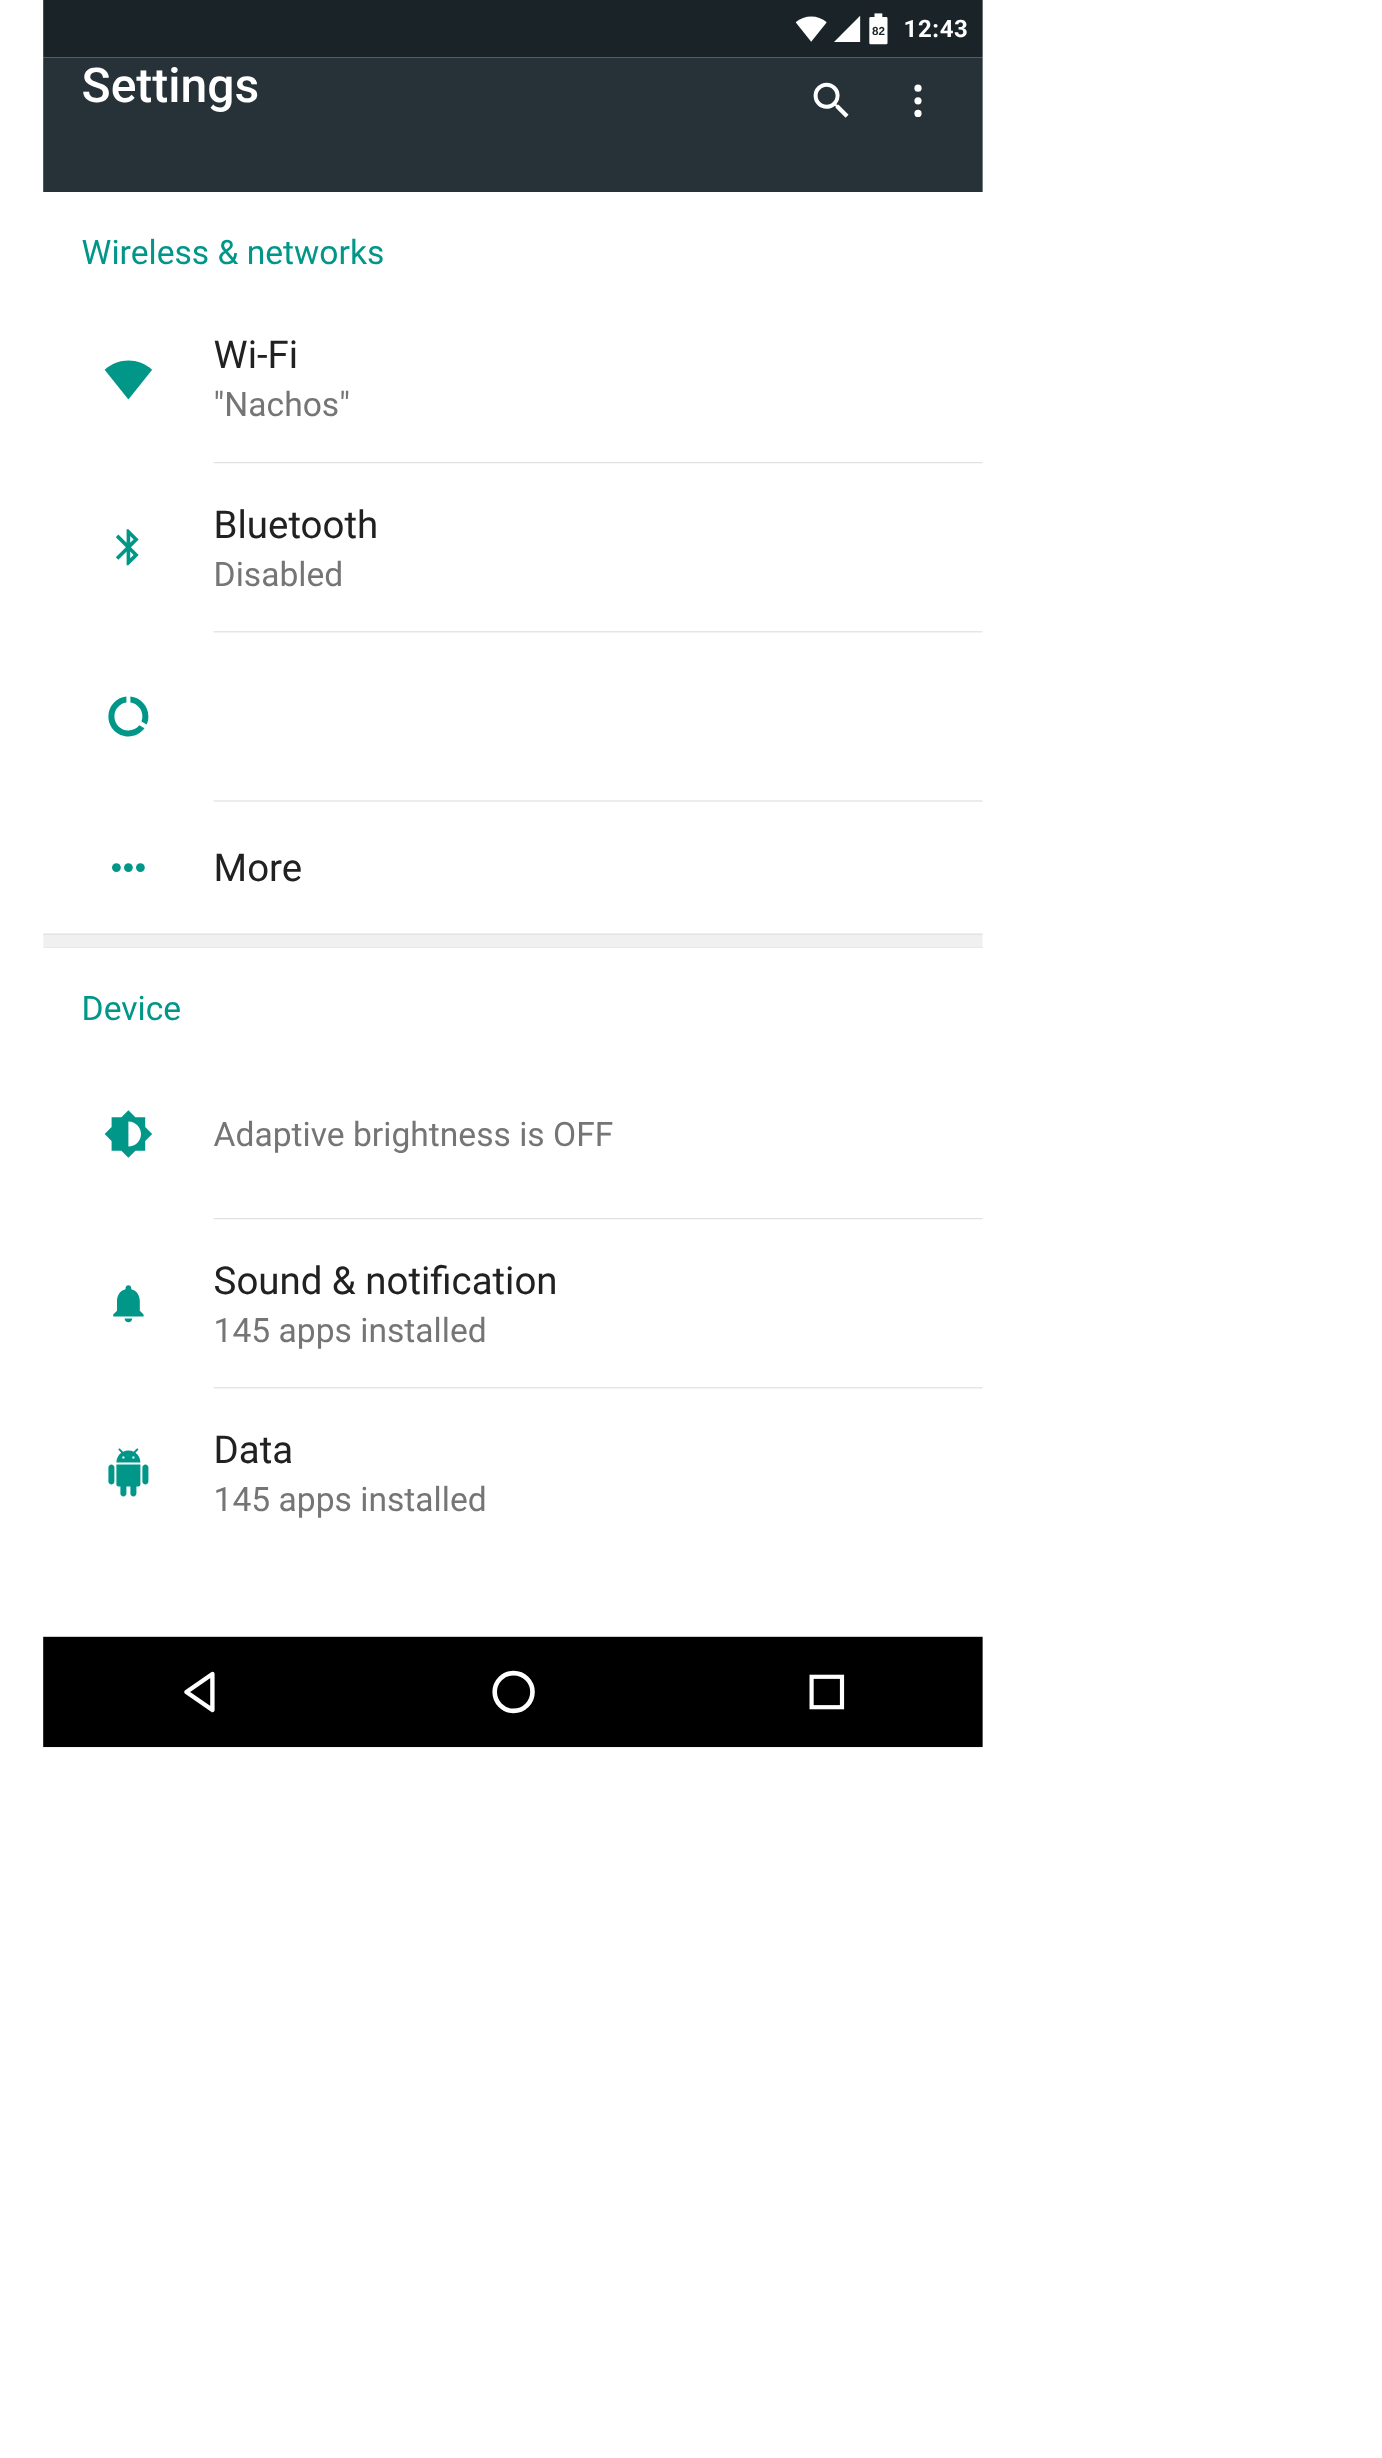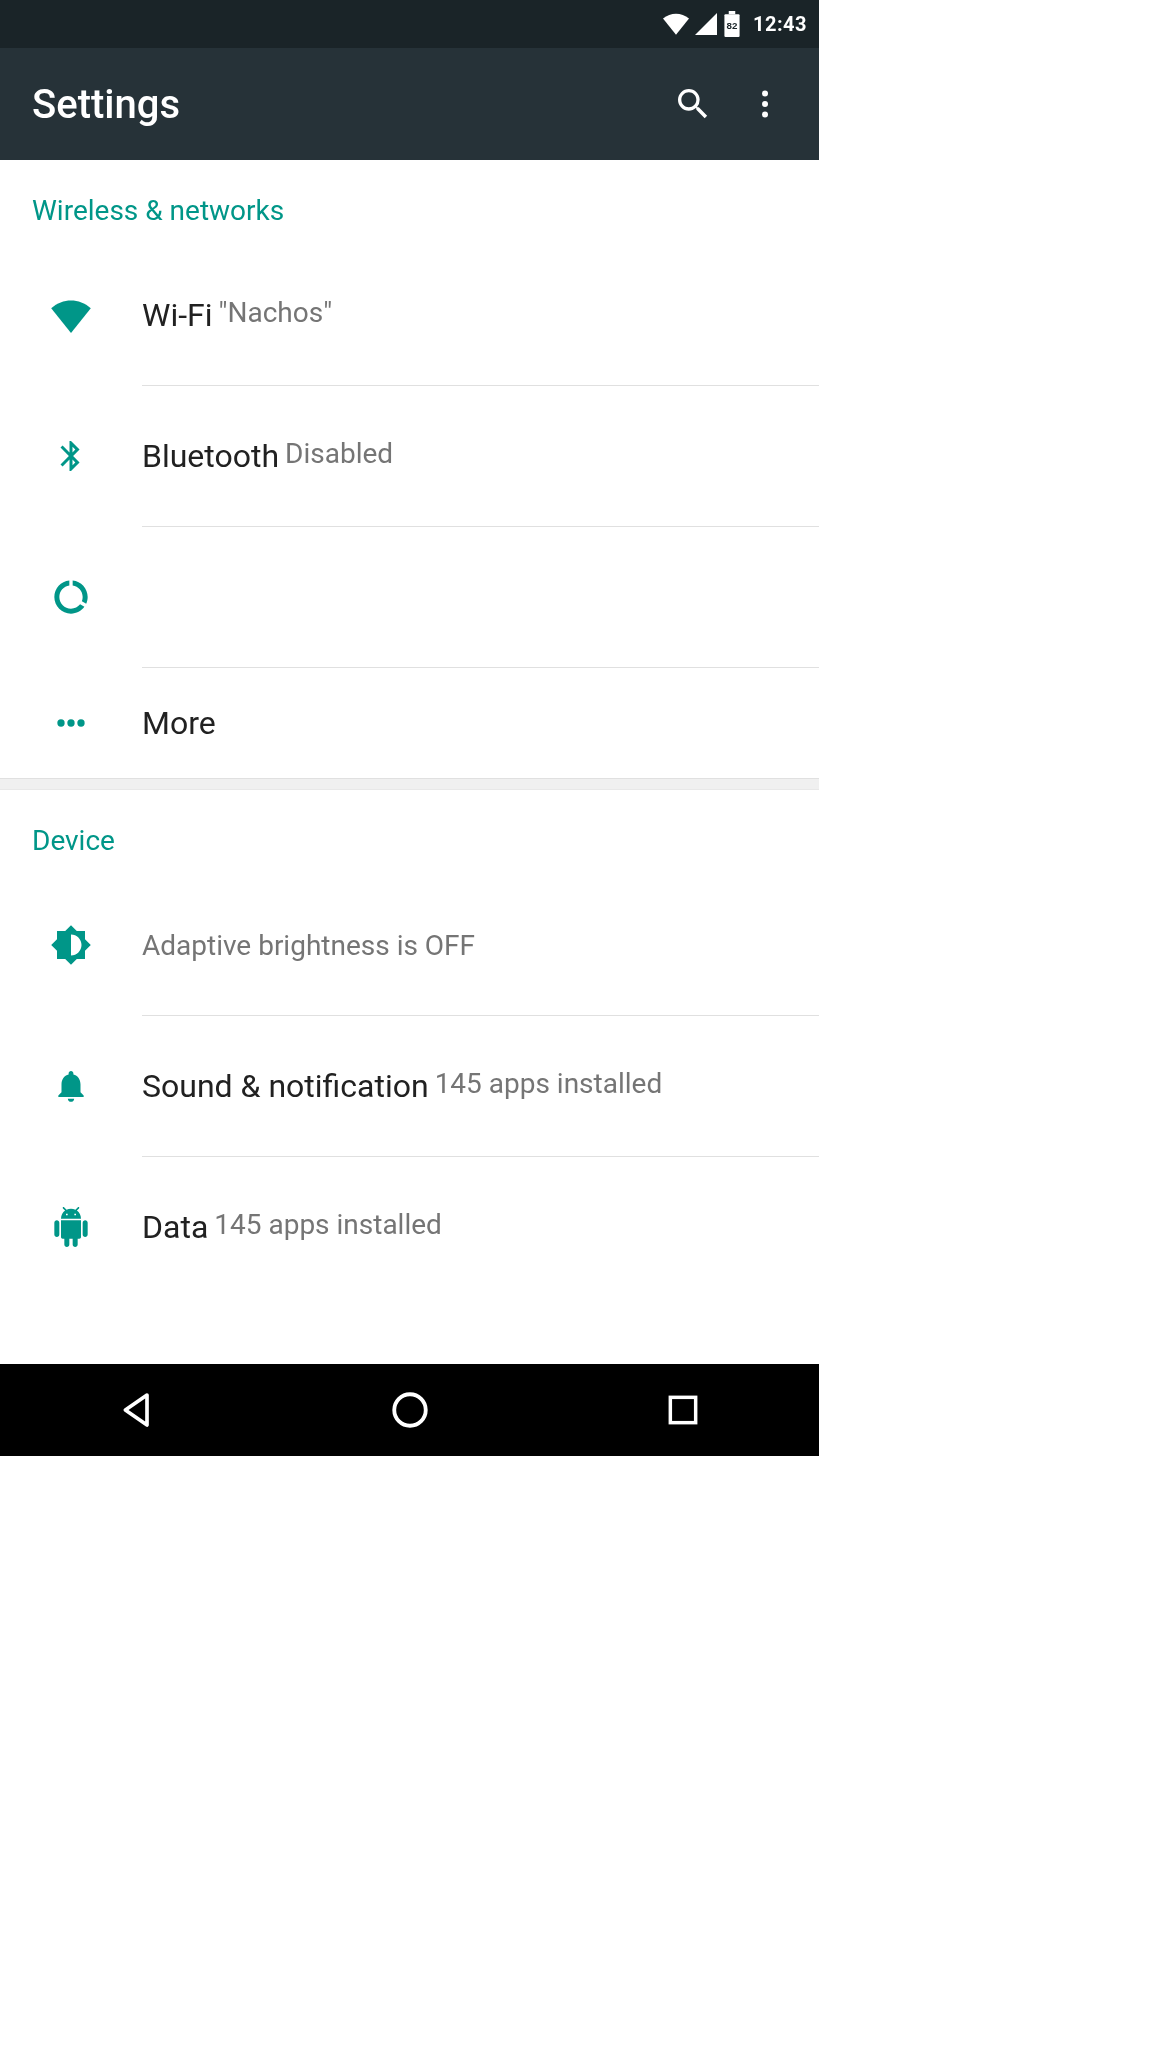--- a/index.html
+++ b/index.html
@@ -1,36 +1,36 @@
 <!DOCTYPE html>
 <html><head>
 <meta charset="utf-8">
 <style>
   * { margin: 0; padding: 0; box-sizing: border-box; }
   html, body { width: 819px; height: 1456px; font-family: Roboto, "Helvetica Neue", Arial, sans-serif; background: #fff; overflow: hidden; }
-  .screen { display: flex; flex-direction: column; height: 100%; background: #fff; }
+  .screen { display: flex; flex-direction: column; height: 100%; background: #fff; margin-left: 36px; }
 
   
   .status-bar { height: 48px; background: #1a2428; display: flex; align-items: center; justify-content: flex-end; padding: 0 12px; gap: 6px; }
   .status-bar .clock { color: #fff; font-size: 20px; font-weight: 700; letter-spacing: 0.5px; margin-left: 6px; }
   .status-icon { display: inline-flex; align-items: center; justify-content: center; }
 
   
-  .app-bar { height: 112px; background: #263238; display: flex; align-items: center; padding: 0 18px 0 32px; }
+  .app-bar { height: 112px; background: #263238; display: flex; align-items: flex-start; padding: 0 18px 0 32px; }
   .app-title { color: #fff; font-size: 40px; font-weight: 500; flex: 1; }
   .app-bar-action { width: 72px; height: 72px; display: flex; align-items: center; justify-content: center; }
 
   
   .content { flex: 1; background: #fff; overflow: hidden; }
   .section { background: #fff; }
   .section-gap { height: 12px; background: #f0f0f0; border-top: 1px solid #e0e0e0; border-bottom: 1px solid #e8e8e8; }
   .section-header { color: #009688; font-size: 28px; font-weight: 400; padding: 34px 32px 18px 32px; }
   .row { display: flex; align-items: center; min-height: 140px; padding: 22px 16px 22px 0; }
   .row-icon { width: 142px; display: flex; align-items: center; justify-content: center; flex-shrink: 0; }
-  .row-text { flex: 1; display: flex; flex-direction: row; gap: 6px; }
+  .row-text { flex: 1; display: flex; flex-direction: column; gap: 6px; }
   .row-title { font-size: 32px; color: #212121; font-weight: 400; }
   .row-sub { font-size: 28px; color: #757575; font-weight: 400; }
   .row-divider { height: 1px; background: #e0e0e0; margin-left: 142px; }
 
   
   .row.single { min-height: 110px; }
 
   
   .nav-bar { height: 92px; background: #000; display: flex; align-items: center; justify-content: space-around; }
   .nav-btn { width: 120px; height: 60px; display: flex; align-items: center; justify-content: center; }

